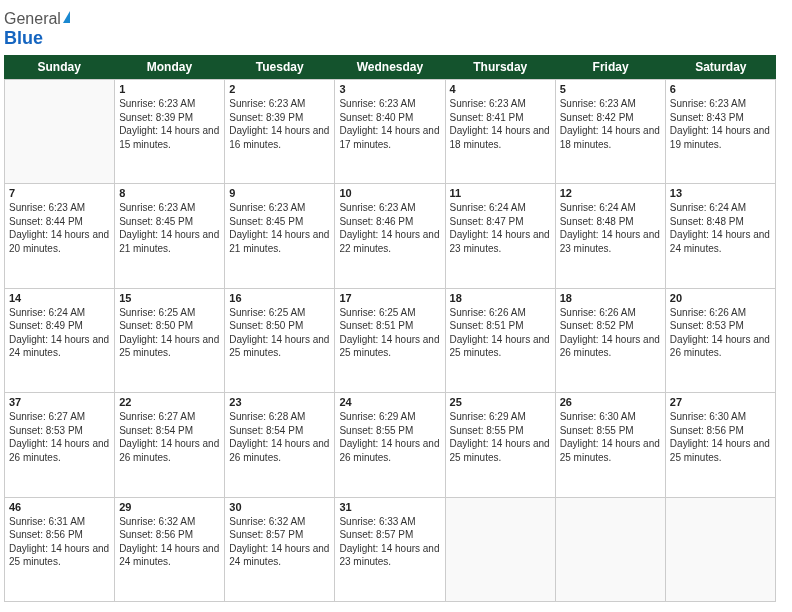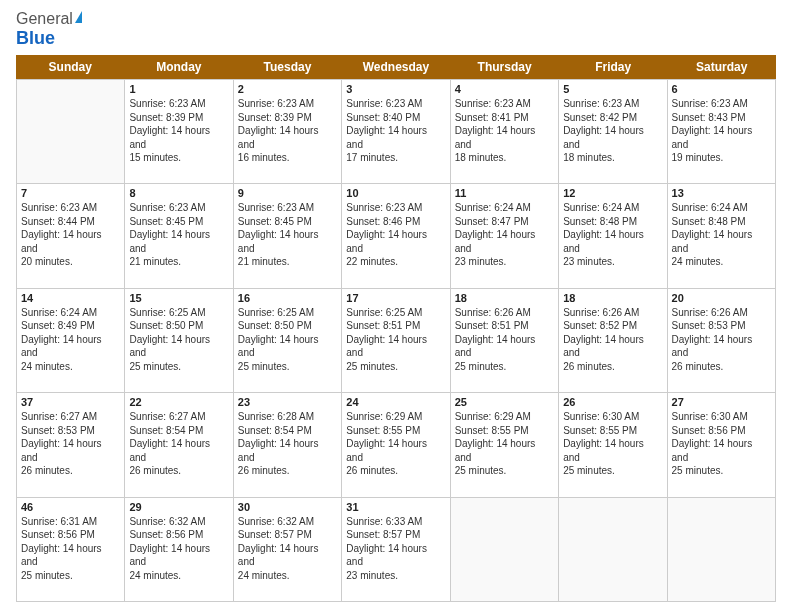--- a/index.html
+++ b/index.html
@@ -6,21 +6,21 @@
     body {
       font-family: Arial, sans-serif;
       background: #fff;
       width: 792px;
       height: 612px;
       overflow: hidden;
     }
     .page {
       width: 792px;
       height: 612px;
-      padding: 10px 16px 10px 16px;
+      padding: 10px 16px 10px 4px;
       display: flex;
       flex-direction: column;
     }
     .header {
       display: flex;
       align-items: flex-start;
       justify-content: space-between;
       margin-bottom: 6px;
     }
     .logo {
@@ -55,21 +55,21 @@
       color: #555;
     }
     .calendar {
       flex: 1;
       display: flex;
       flex-direction: column;
     }
     .cal-header {
       display: grid;
       grid-template-columns: repeat(7, 1fr);
-      background: #a16207;
+      background: #14532d;
     }
     .cal-header-cell {
       color: #fff;
       font-size: 12px;
       font-weight: bold;
       text-align: center;
       padding: 5px 2px;
     }
     .cal-body {
       display: flex;

